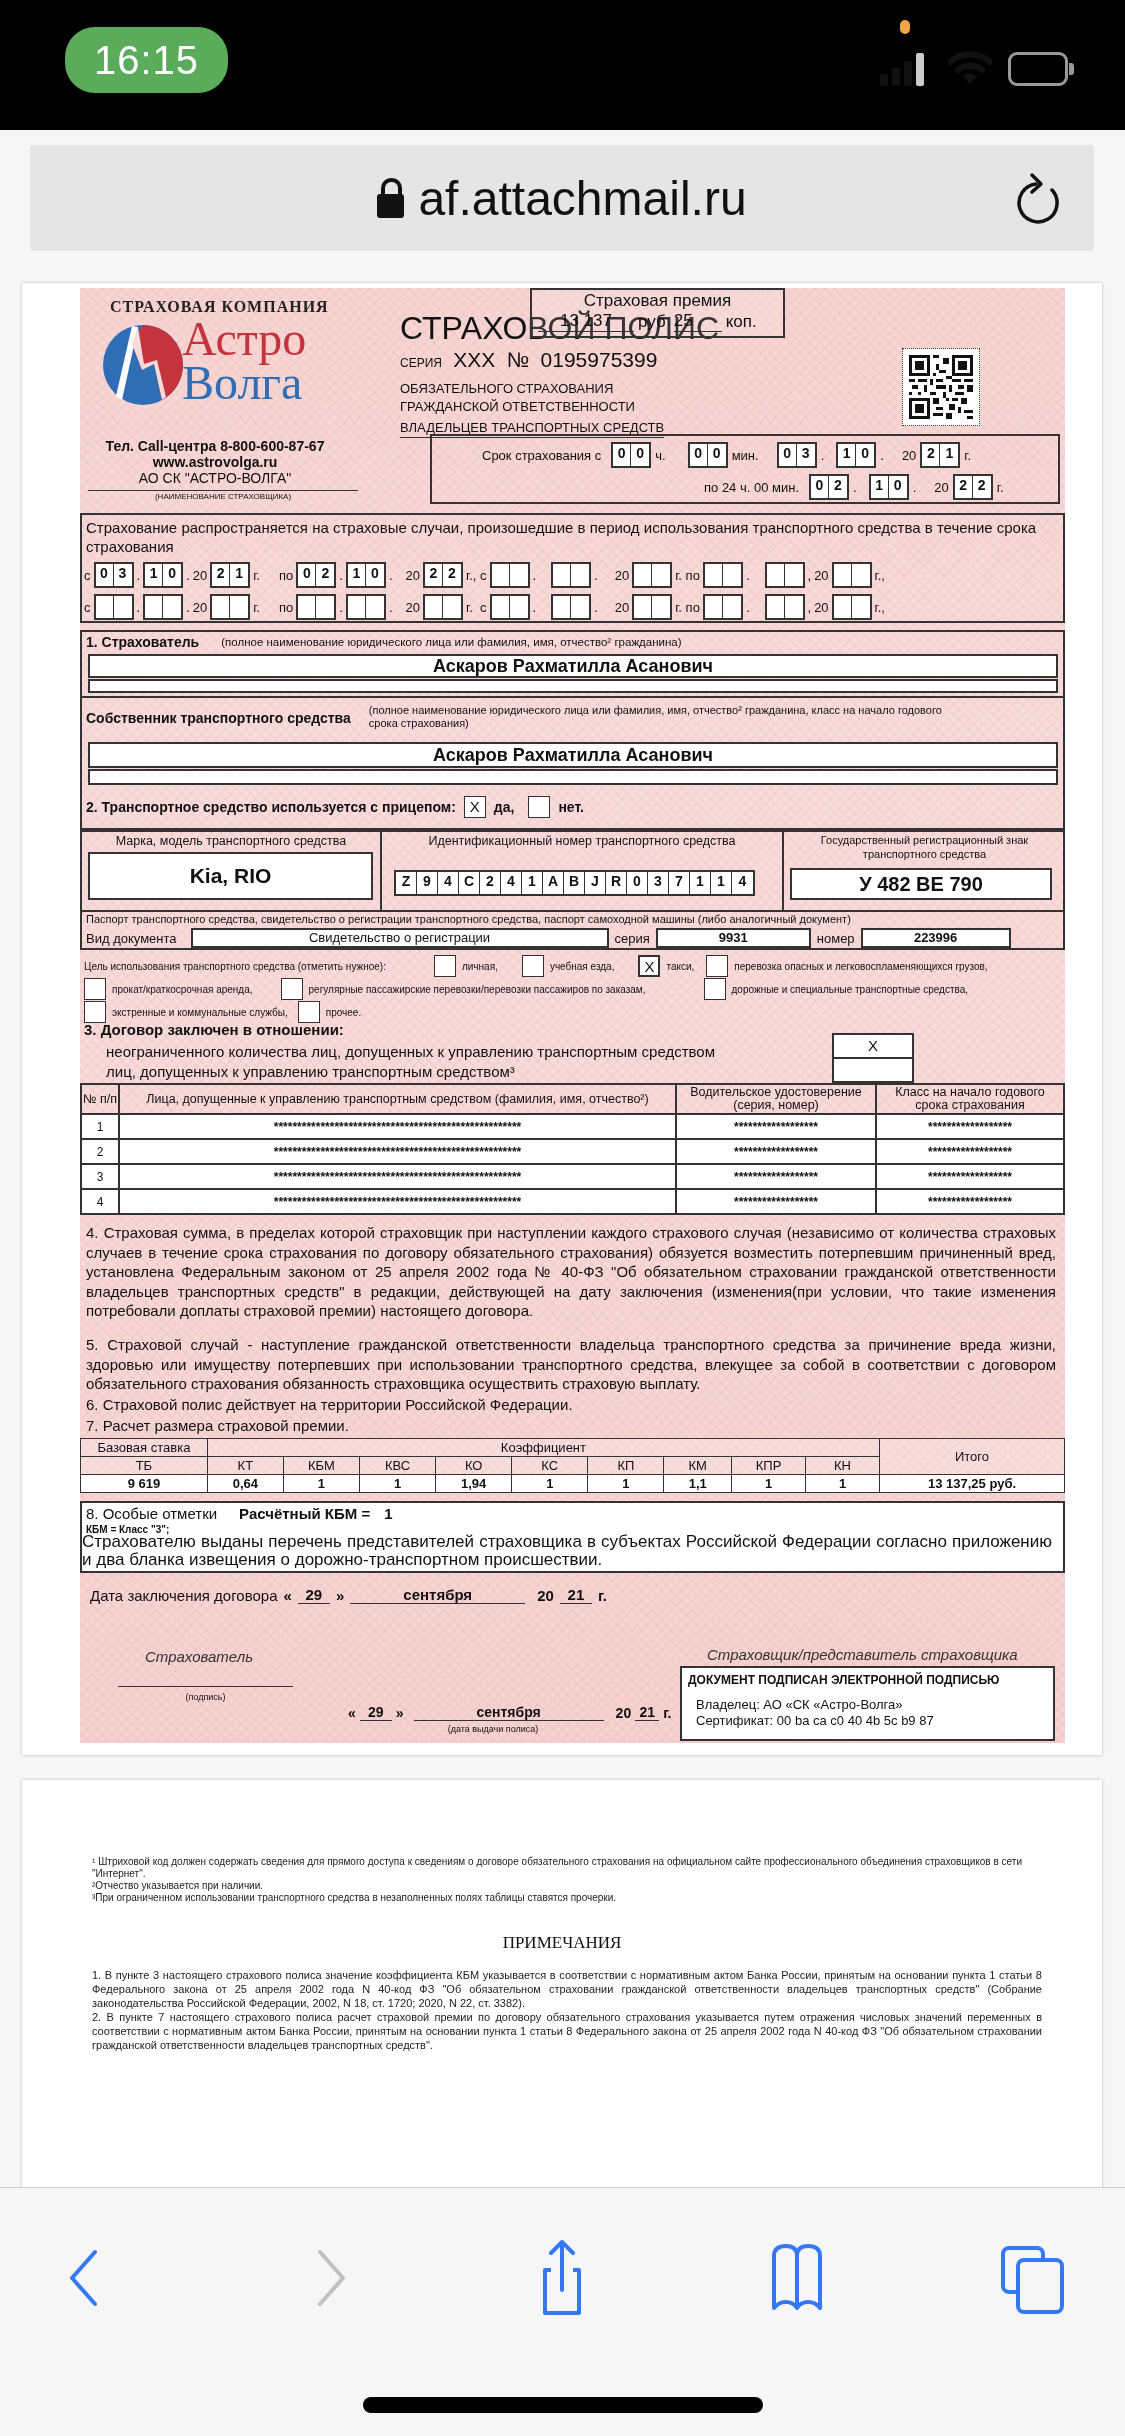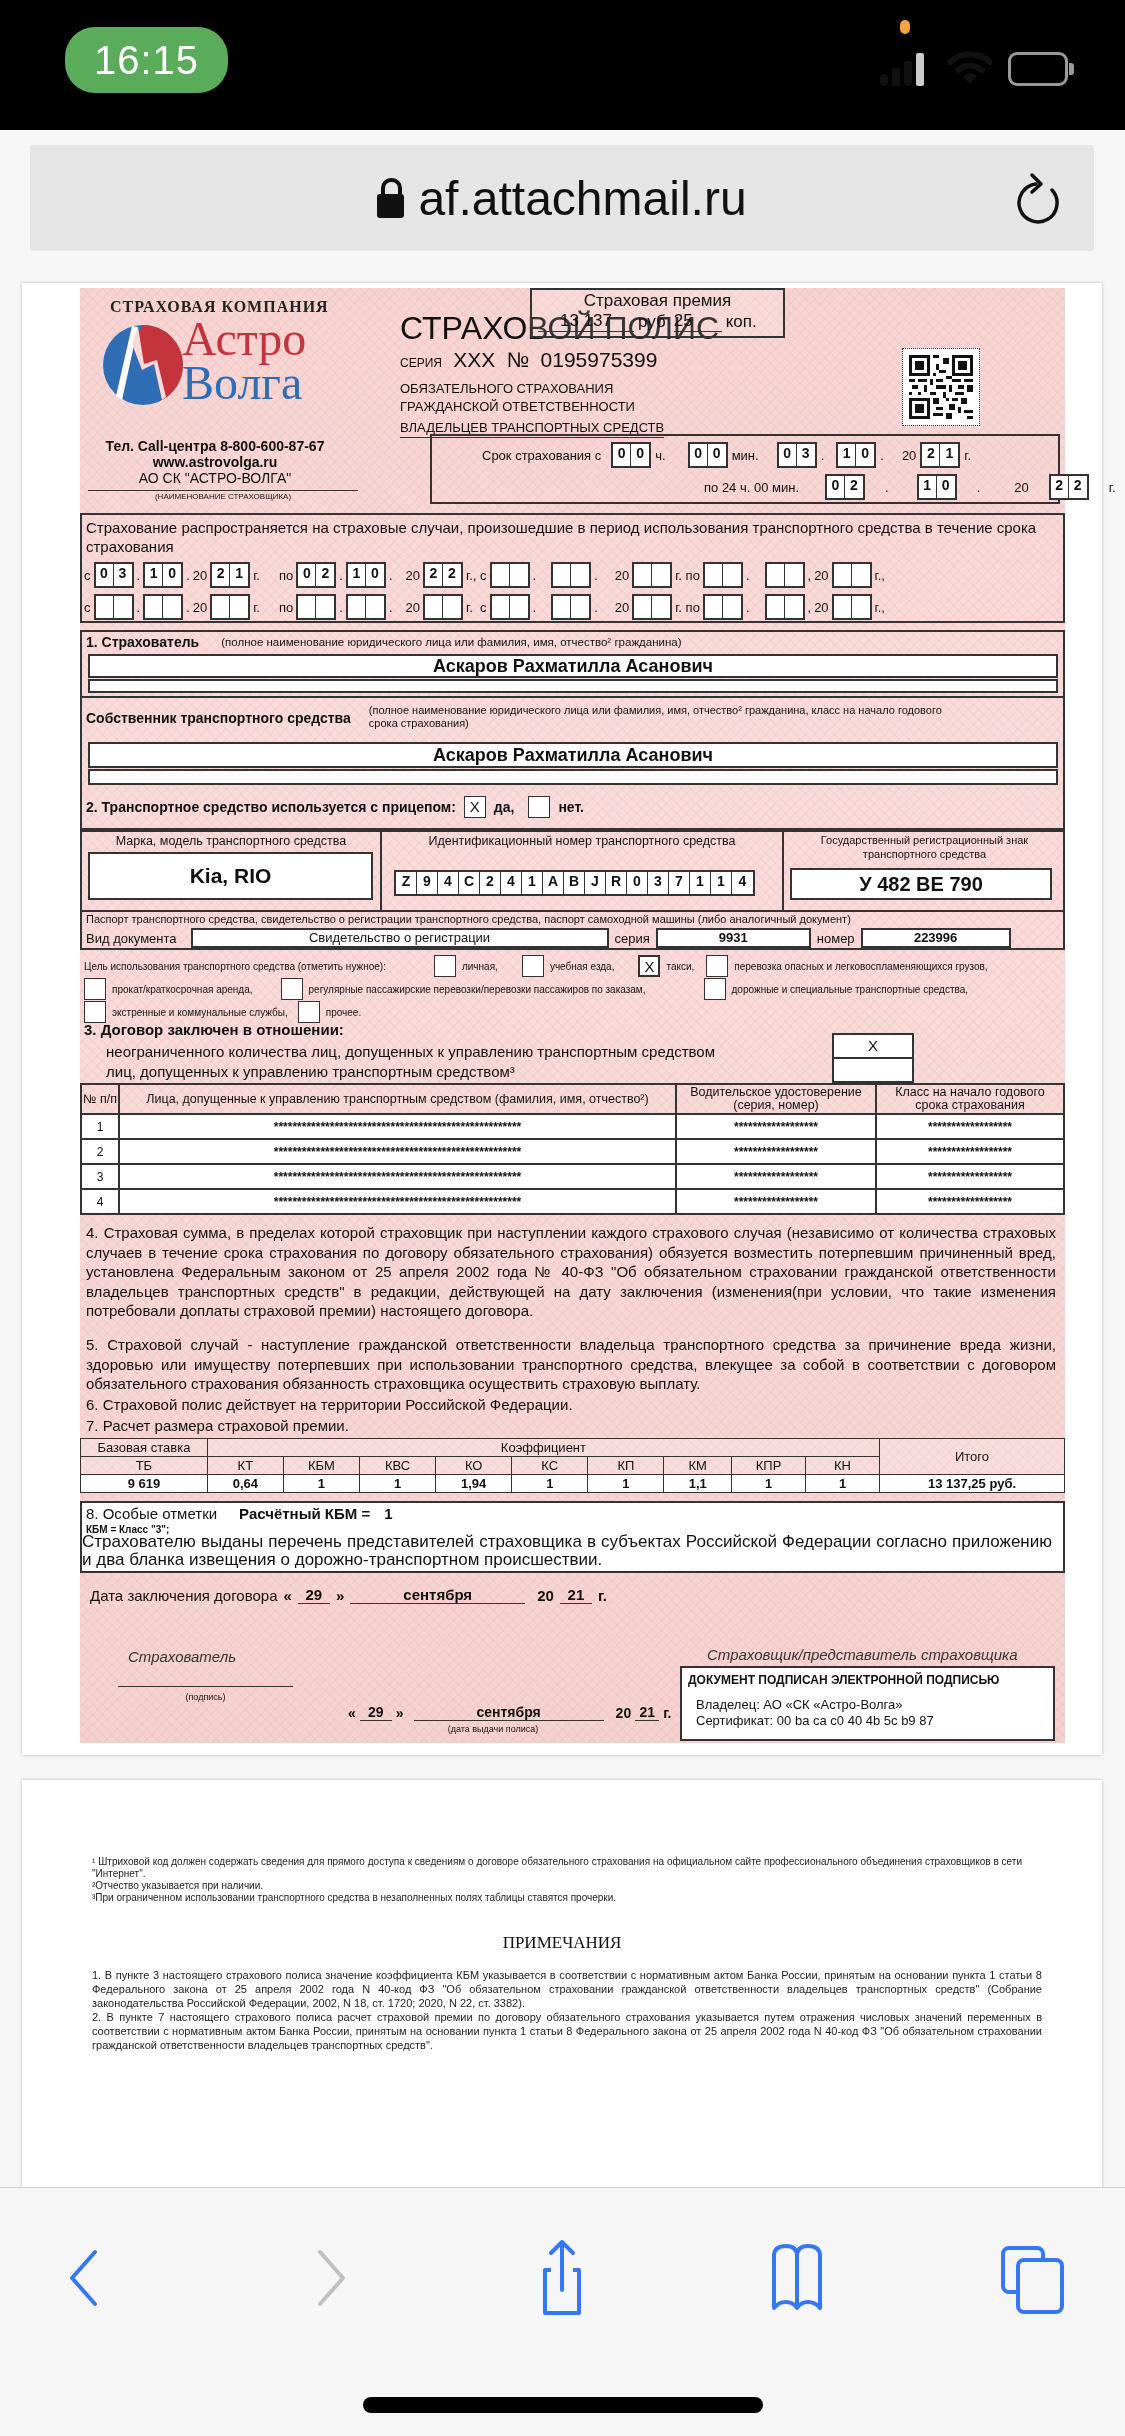--- a/index.html
+++ b/index.html
@@ -216,21 +216,21 @@
               <span class="digit">0</span>
             </span>
             <span>.</span>
           <span style="margin-left:14px">20</span>
           <span class="pair">
               <span class="digit">2</span>
               <span class="digit">1</span>
             </span>
           <span>г.</span>
         </div>
-        <div class="row abs" style="left:272px;top:38px;gap:20px;font-size:13px">
+        <div class="row abs" style="left:272px;top:38px;gap:4px;font-size:13px">
           <span style="margin-right:6px">по 24 ч. 00 мин.</span>
           <span class="pair">
               <span class="digit">0</span>
               <span class="digit">2</span>
             </span>
             <span>.</span>
           <span class="pair" style="margin-left:8px">
               <span class="digit">1</span>
               <span class="digit">0</span>
             </span>
@@ -563,21 +563,21 @@
         <span class="bold">«</span>
           <span class="bold" style="display:inline-block;width:32px;text-align:center;border-bottom:1.5px solid #333">29</span>
           <span class="bold">»</span>
         <span class="bold" style="display:inline-block;width:175px;text-align:center;border-bottom:1.5px solid #333">сентября</span>
         <span class="bold" style="margin-left:6px">20</span>
         <span class="bold" style="display:inline-block;width:32px;text-align:center;border-bottom:1.5px solid #333">21</span>
         <span class="bold">г.</span>
       </div>
       <div class="abs para" style="top:1245px;font-size:17px;line-height:18px;left:2px">Страхователю выданы перечень представителей страховщика в субъектах Российской Федерации согласно приложению и два бланка извещения о дорожно-транспортном происшествии.</div>
 
-      <div class="abs" style="left:48px;top:1360px;font-style:italic;font-size:15px;color:#333">Страхователь</div>
+      <div class="abs" style="left:65px;top:1360px;font-style:italic;font-size:15px;color:#333">Страхователь</div>
       <div class="abs" style="left:38px;top:1398px;width:175px;border-top:1.5px solid #333"></div>
       <div class="abs" style="left:38px;top:1404px;width:175px;text-align:center;font-size:9px">(подпись)</div>
       <div class="abs row" style="left:268px;top:1416px;font-size:14px;gap:4px">
         <span class="bold">«</span>
           <span class="bold" style="display:inline-block;width:32px;text-align:center;border-bottom:1.5px solid #333">29</span>
           <span class="bold">»</span>
         <span class="bold" style="display:inline-block;width:190px;text-align:center;border-bottom:1.5px solid #333;margin-left:6px">сентября</span>
         <span class="bold" style="margin-left:8px">20</span>
         <span class="bold" style="display:inline-block;width:24px;text-align:center;border-bottom:1.5px solid #333">21</span>
         <span class="bold">г.</span>

